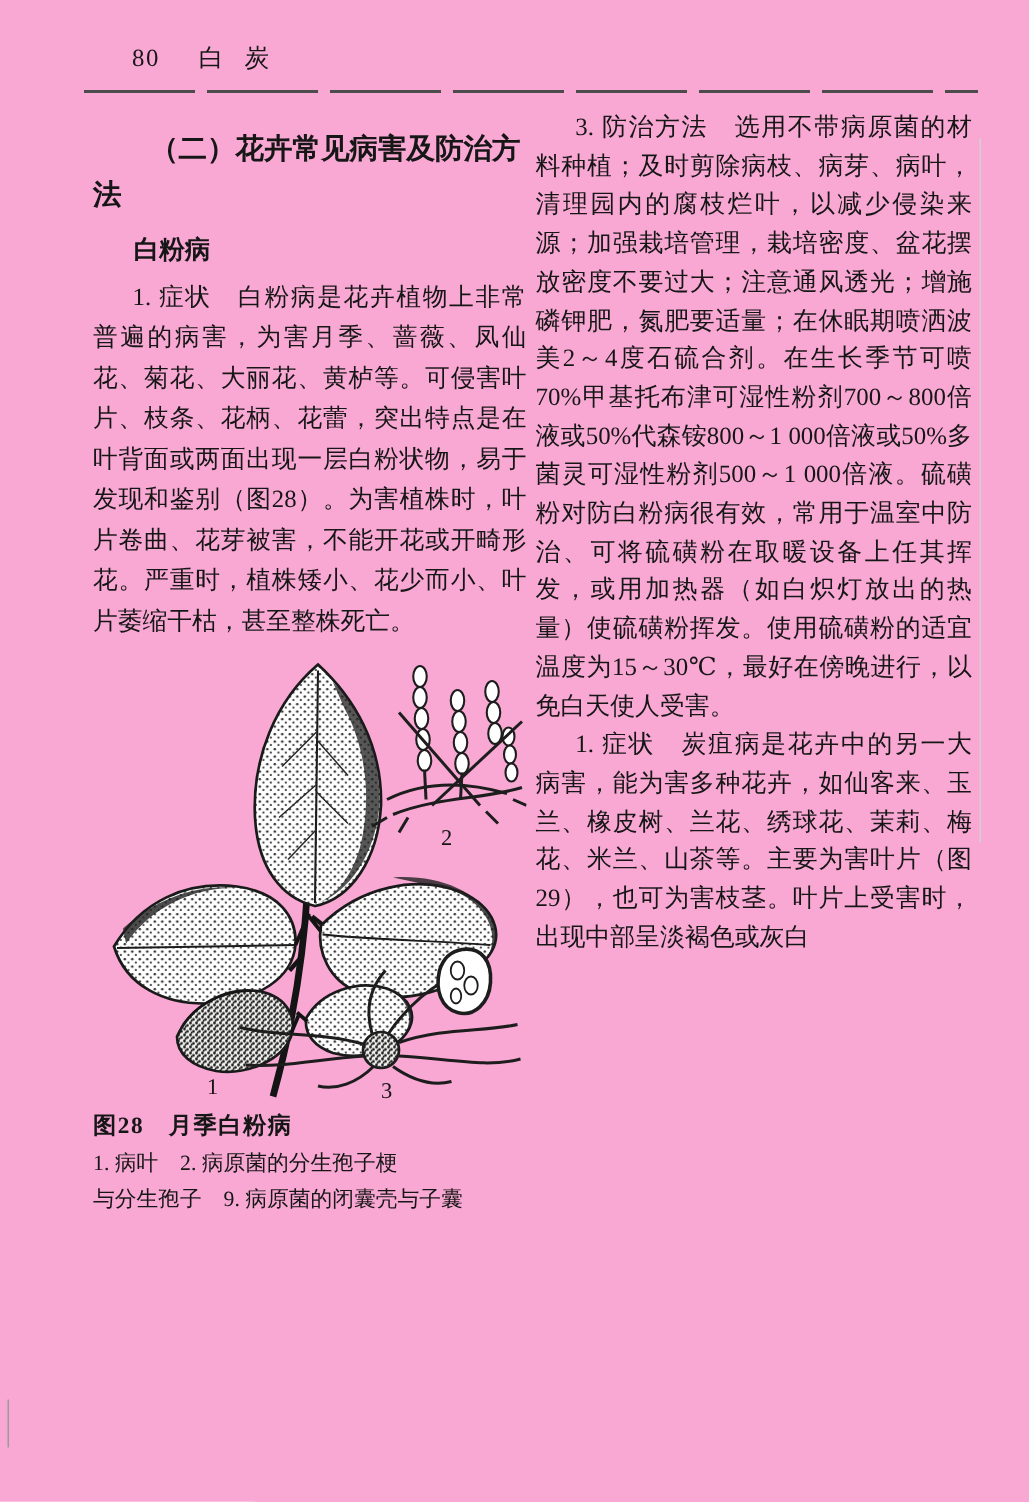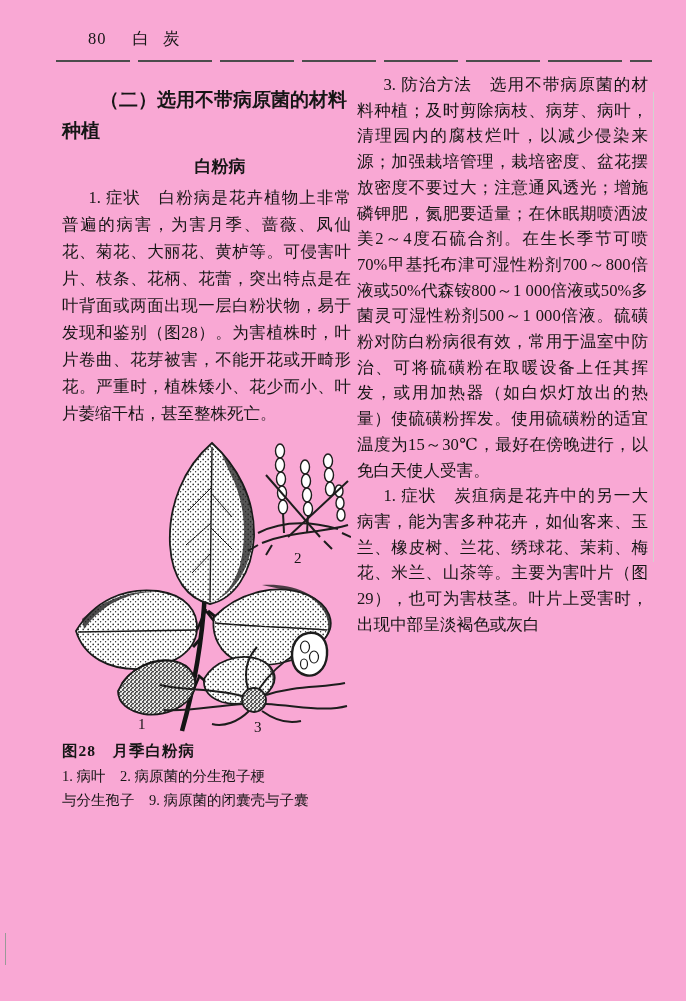--- a/index.html
+++ b/index.html
@@ -20,21 +20,21 @@
   
   .col{position:absolute; top:72px; text-align:justify;}
   .col-left{left:62px; width:289px; font-size:16.5px; line-height:27px;}
   .col-right{left:357px; width:291px; font-size:16.6px; line-height:25.7px;}
   .col p{margin:0; text-indent:1.6em;}
   .col p.no-indent{text-indent:0;}
   .section-heading{
     font-weight:bold; font-size:19px; line-height:31px;
     text-indent:2em; margin:12px 0 8px 0; text-align:left;
   }
-  .sub-heading{font-weight:bold; font-size:17px; line-height:26px; text-indent:1.6em; margin:7px 0 4px 0; text-align:center;}
+  .sub-heading{font-weight:bold; font-size:17px; line-height:26px; text-indent:1.6em; margin:7px 0 4px 0; text-align:left;}
   
   figure{margin:6px 0 0 0; padding:0;}
   figure svg{display:block;}
   figcaption{text-align:left; text-indent:0;}
   .cap-title{font-size:15.5px; font-weight:bold; letter-spacing:1px; margin-top:4px;}
   .cap-line{font-size:14.5px; line-height:24px;}
   
   .watermark{
     position:absolute; right:14px; bottom:4px;
     width:118px; height:30px; line-height:30px;
@@ -51,21 +51,21 @@
 <body>
 
 <div class="page">
 
   <div class="header">
     <span class="pg">80</span><span class="title">白炭</span>
   </div>
   <div class="header-rule"></div>
 
   <div class="col col-left">
-    <div class="section-heading">（二）选用不带病原菌的材料种植</div>
+    <div class="section-heading">（二）花卉常见病害及防治方法</div>
     <div class="sub-heading">白粉病</div>
     <p>1. 症状　白粉病是花卉植物上非常普遍的病害，为害月季、蔷薇、凤仙花、菊花、大丽花、黄栌等。可侵害叶片、枝条、花柄、花蕾，突出特点是在叶背面或两面出现一层白粉状物，易于发现和鉴别（图28）。为害植株时，叶片卷曲、花芽被害，不能开花或开畸形花。严重时，植株矮小、花少而小、叶片萎缩干枯，甚至整株死亡。</p>
 
     <figure>
       <svg width="289" height="300" viewBox="0 0 289 300">
         <defs>
           <pattern id="sp" width="5" height="5" patternUnits="userSpaceOnUse">
             <rect width="5" height="5" fill="#ffffff"></rect>
             <circle cx="1.2" cy="1.4" r="0.85" fill="#2c2c2c"></circle>
             <circle cx="3.6" cy="3.7" r="0.7" fill="#2c2c2c"></circle>

